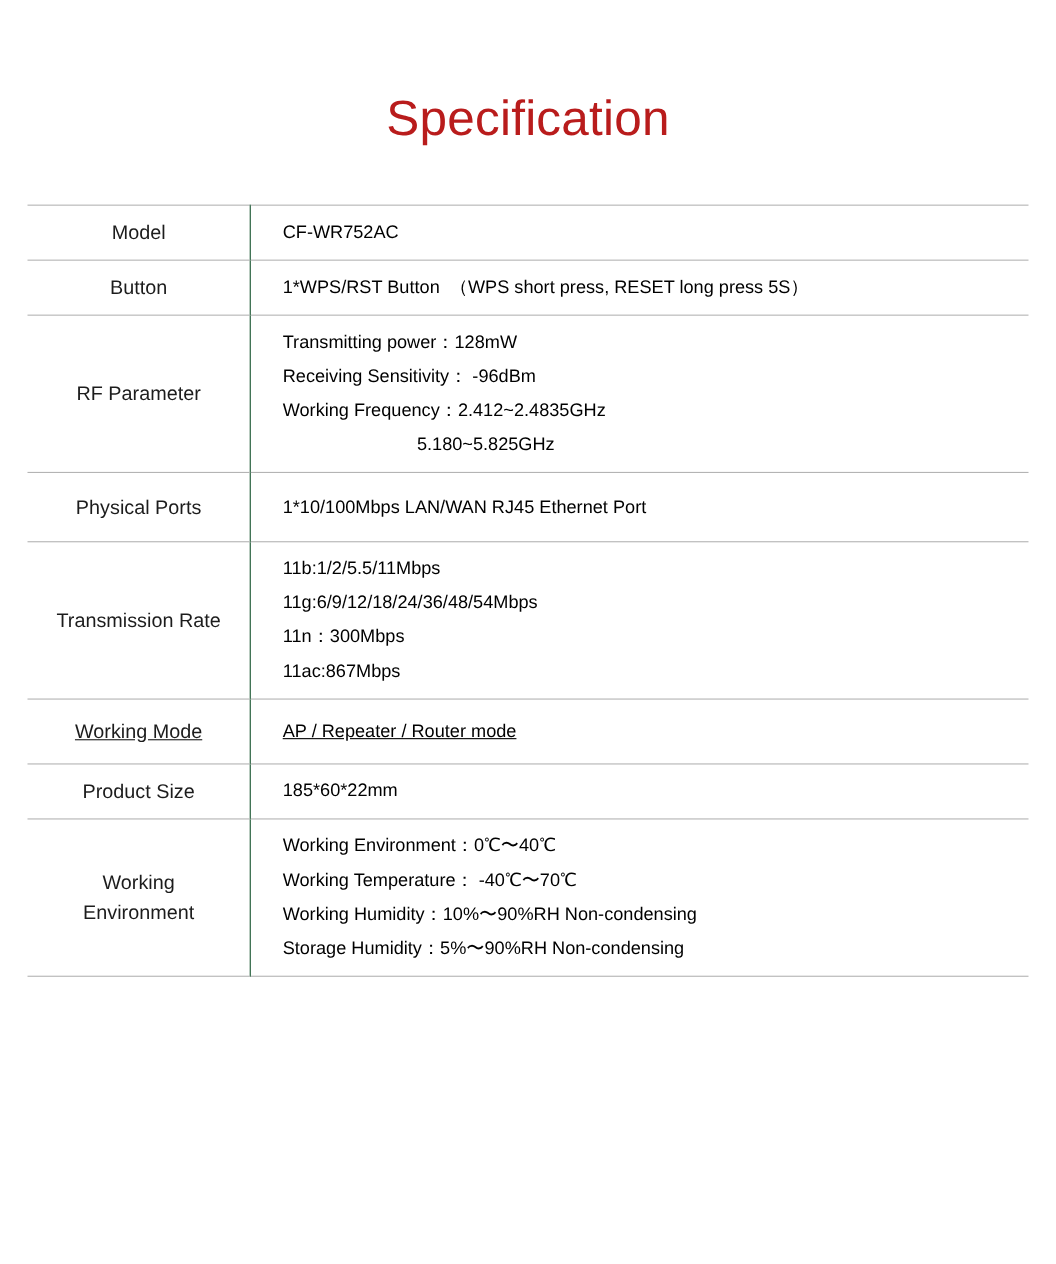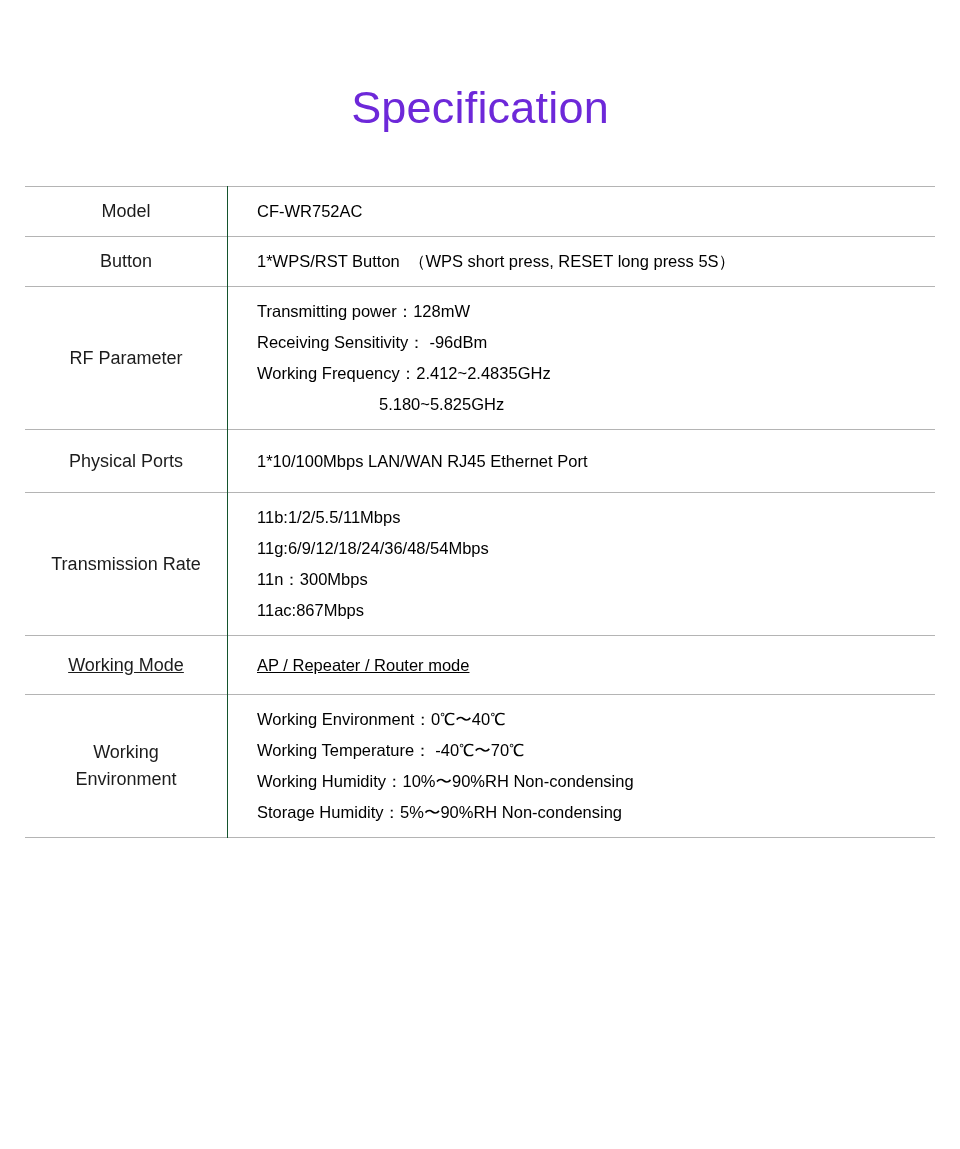--- a/index.html
+++ b/index.html
@@ -21,21 +21,21 @@
   }
   .spec-title {
     position: absolute;
     top: 80px;
     left: 0;
     width: 960px;
     text-align: center;
     font-size: 45px;
     font-weight: 400;
     letter-spacing: 0.2px;
-    color: #6d28d9;
+    color: #b91c1c;
     line-height: 56px;
   }
   .spec-table {
     position: absolute;
     top: 186px;
     left: 25px;
     width: 910px;
     border-collapse: collapse;
     table-layout: fixed;
   }
@@ -144,20 +144,28 @@
           </td>
         </tr>
         <tr data-row="working-mode">
           <td class="label-cell">
             <span class="label-line">Working Mode</span>
           </td>
           <td class="value-cell">
             <span class="value-line">AP / Repeater / Router mode</span>
           </td>
         </tr>
+        <tr data-row="product-size">
+          <td class="label-cell">
+            <span class="label-line">Product Size</span>
+          </td>
+          <td class="value-cell">
+            <span class="value-line">185*60*22mm</span>
+          </td>
+        </tr>
         <tr data-row="working-environment">
           <td class="label-cell">
             <span class="label-line">Working</span>
             <span class="label-line">Environment</span>
           </td>
           <td class="value-cell">
             <span class="value-line">Working Environment：0℃〜40℃</span>
             <span class="value-line">Working Temperature： -40℃〜70℃</span>
             <span class="value-line">Working Humidity：10%〜90%RH Non-condensing</span>
             <span class="value-line">Storage Humidity：5%〜90%RH Non-condensing</span>

